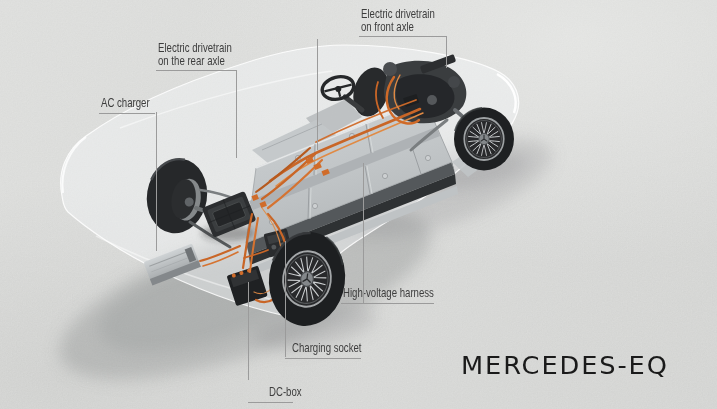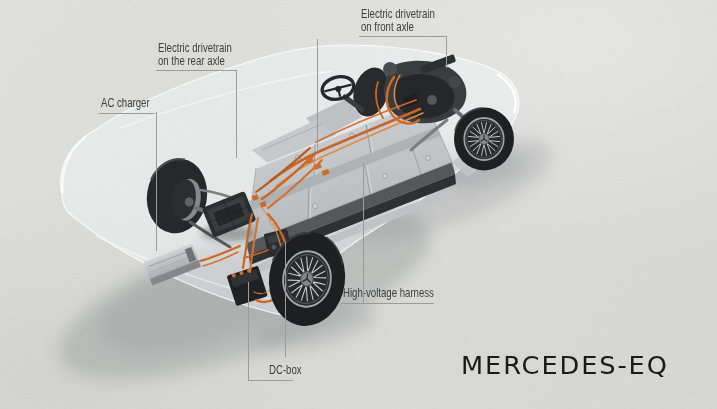--- a/index.html
+++ b/index.html
@@ -27,21 +27,21 @@
   #c-rear{left:156px;top:42px;width:81px;}
   #l-rear{left:236px;top:70px;height:88px;}
   #c-batt{left:232px;top:24px;width:86px;}
   #l-batt{left:317px;top:39px;height:111px;}
   #c-front{left:359px;top:8px;width:88px;}
   #l-front{left:446px;top:36px;height:32px;}
   #c-harness{left:341px;top:287px;width:93px;}
   #l-harness{left:363px;top:163px;height:140px;}
   #c-socket{left:285px;top:342px;width:76px;padding-left:7px;}
   #l-socket{left:285px;top:241px;height:116px;}
-  #c-dcbox{left:248px;top:364px;width:45px;padding-left:21px;text-align:center;}
+  #c-dcbox{left:248px;top:386px;width:45px;padding-left:21px;text-align:center;}
   #l-dcbox{left:248px;top:282px;height:98px;}
   
   #wordmark{
     position:absolute;left:461px;top:352px;width:230px;
     color:#1a1a1a;font-family:"DejaVu Sans",sans-serif;
     font-size:27px;letter-spacing:2px;line-height:27px;white-space:nowrap;
     transform:scaleX(.95) scaleY(.9);transform-origin:0 50%;
   }
 </style>
 </head>
@@ -297,20 +297,23 @@
     <div><span class="txt">Electric drivetrain</span></div>
     <div><span class="txt">on front axle</span></div>
   </div>
   <div class="leader" id="l-front"></div>
 
   <div class="callout" id="c-harness">
     <div><span class="txt">High-voltage harness</span></div>
   </div>
   <div class="leader" id="l-harness"></div>
 
+  <div class="callout" id="c-socket">
+    <div><span class="txt">Charging socket</span></div>
+  </div>
   <div class="leader" id="l-socket"></div>
 
   <div class="callout" id="c-dcbox">
     <div><span class="txt">DC-box</span></div>
   </div>
   <div class="leader" id="l-dcbox"></div>
 
   <div id="wordmark">MERCEDES-EQ</div>
 </div>
 

